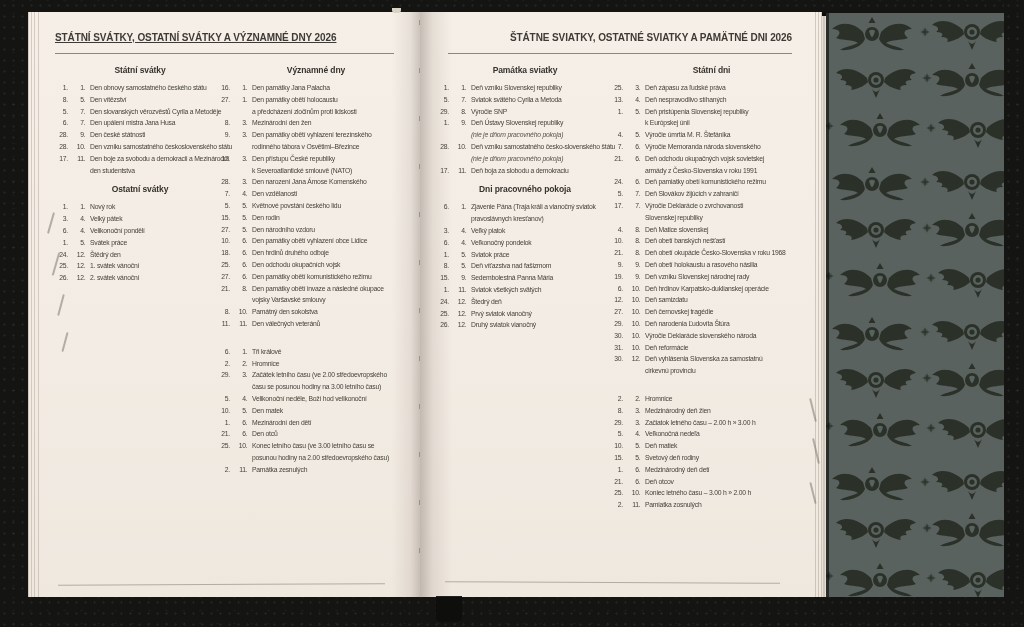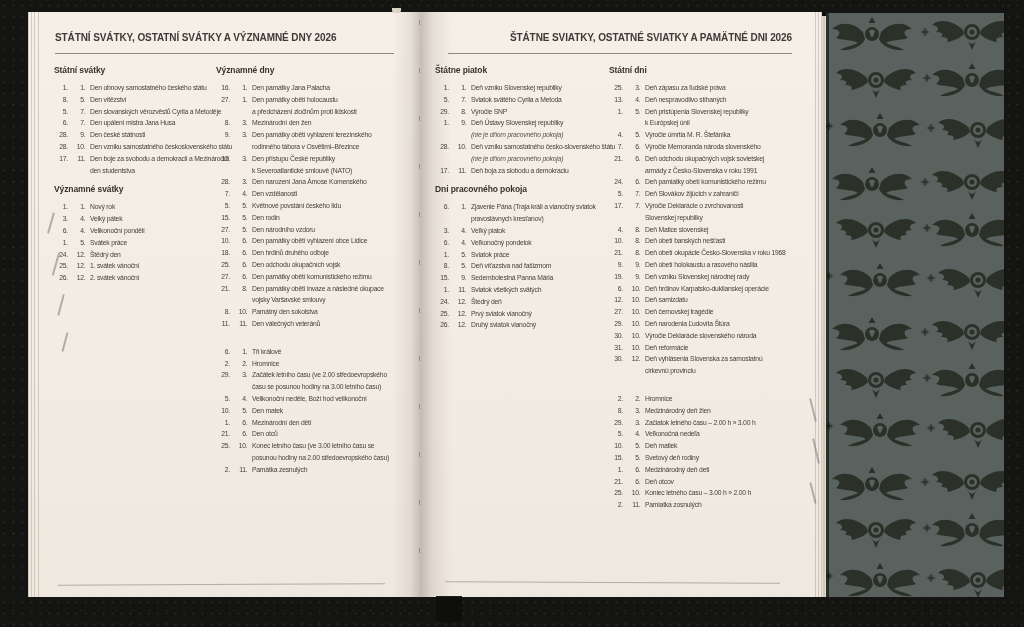--- a/index.html
+++ b/index.html
@@ -43,36 +43,36 @@
   .page-right::after{content:"";position:absolute;top:0;right:0;bottom:0;width:10px;
     background:repeating-linear-gradient(to left,rgba(150,138,124,.38) 0 1px,rgba(255,255,255,0) 1px 3.2px);}
   .gutter-seam{position:absolute;left:419px;top:20px;width:1px;height:570px;
     background:repeating-linear-gradient(to bottom,rgba(70,58,45,.35) 0 5px,rgba(0,0,0,0) 5px 48px);}
   .page-stack-right{position:absolute;left:822px;top:16px;width:6px;height:596px;
     background:repeating-linear-gradient(to right,#e7dfd4 0 1.5px,#cfc6b9 1.5px 3px);}
   .page-mark{position:absolute;width:2px;background:rgba(125,120,112,.55);border-radius:1px;}
 
   
   .pg-header{position:absolute;top:20px;font-size:10px;font-weight:bold;color:#3e3a35;letter-spacing:-.1px;white-space:nowrap;}
-  .page-left .pg-header{left:27px;}
+  .page-left .pg-header{left:27px;text-decoration:underline;}
   .page-right .pg-header{right:30px;text-align:center;}
   .header-rule{position:absolute;top:41px;height:1px;background:#8d867c;}
   .page-left .header-rule{left:27px;right:26px;}
   .page-right .header-rule{left:28px;right:30px;}
   .footer-rule{position:absolute;height:1px;background:#b3aca2;}
   .page-left .footer-rule{left:30px;right:35px;top:572px;transform:rotate(-.3deg);}
   .page-right .footer-rule{left:25px;right:42px;top:570px;transform:rotate(.25deg);}
 
   .col{position:absolute;top:51px;}
   .c00{left:26px;width:172px;}
   .c01{left:188px;width:200px;}
   .c10{left:15px;width:180px;}
   .c11{left:189px;width:205px;}
 
-  .sec-heading{font-size:8.5px;font-weight:bold;color:#36322d;margin:9px 0 7px;line-height:9px;letter-spacing:-.1px;white-space:nowrap;}
+  .sec-heading{font-size:8.5px;font-weight:bold;color:#36322d;margin:9px 0 7px;line-height:9px;letter-spacing:-.1px;white-space:nowrap;text-align:center;}
   .col .sec-heading:first-child{margin-top:3px;}
   .row{display:grid;grid-template-columns:14px 13px 1fr;column-gap:4.5px;
     font-size:6.8px;line-height:11.8px;color:#46423c;letter-spacing:-.22px;}
   .row .d,.row .m{text-align:right;}
   .row .t{white-space:nowrap;}
   .row.note .t{font-style:italic;color:#56524b;}
   .gap{height:16px;}
 
   
   .endpaper{position:absolute;left:826px;top:13px;width:178px;height:600px;background:#59625e;overflow:hidden;
@@ -128,21 +128,21 @@
         <div class="row">
           <span class="d">17.</span>
           <span class="m">11.</span>
           <span class="t">Den boje za svobodu a demokracii a Mezinárodní</span>
         </div>
         <div class="row">
           <span class="d"></span>
           <span class="m"></span>
           <span class="t">den studentstva</span>
         </div>
-        <div class="sec-heading">Významné svátky</div>
+        <div class="sec-heading">Ostatní svátky</div>
         <div class="row">
           <span class="d">1.</span>
           <span class="m">1.</span>
           <span class="t">Nový rok</span>
         </div>
         <div class="row">
           <span class="d">3.</span>
           <span class="m">4.</span>
           <span class="t">Velký pátek</span>
         </div>
@@ -336,21 +336,21 @@
           <span class="t">Památka zesnulých</span>
         </div>
       </div>
     <div class="footer-rule"></div>
   </div>
 
   <div class="page page-right">
     <div class="pg-header">ŠTÁTNE SVIATKY, OSTATNÉ SVIATKY A PAMÄTNÉ DNI 2026</div>
     <div class="header-rule"></div>
     <div class="col c10">
-        <div class="sec-heading">Štátne piatok</div>
+        <div class="sec-heading">Památka sviatky</div>
         <div class="row">
           <span class="d">1.</span>
           <span class="m">1.</span>
           <span class="t">Deň vzniku Slovenskej republiky</span>
         </div>
         <div class="row">
           <span class="d">5.</span>
           <span class="m">7.</span>
           <span class="t">Sviatok svätého Cyrila a Metoda</span>
         </div>

